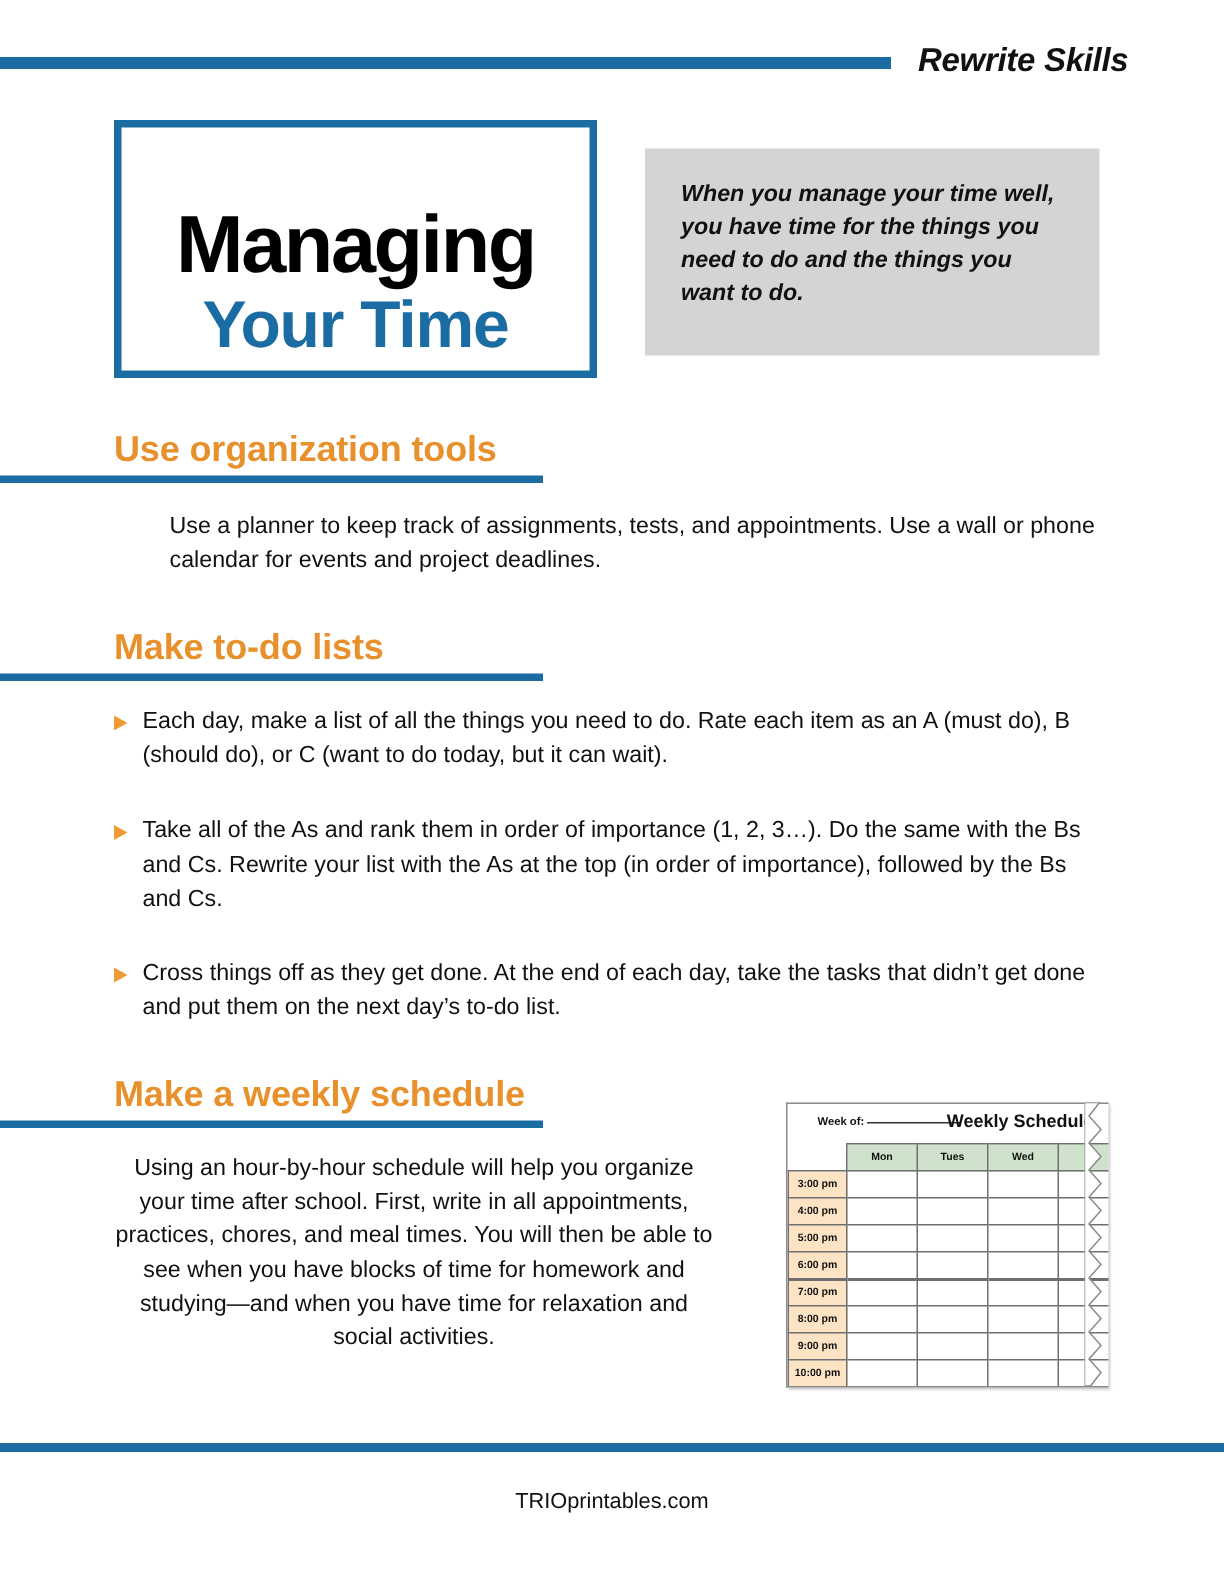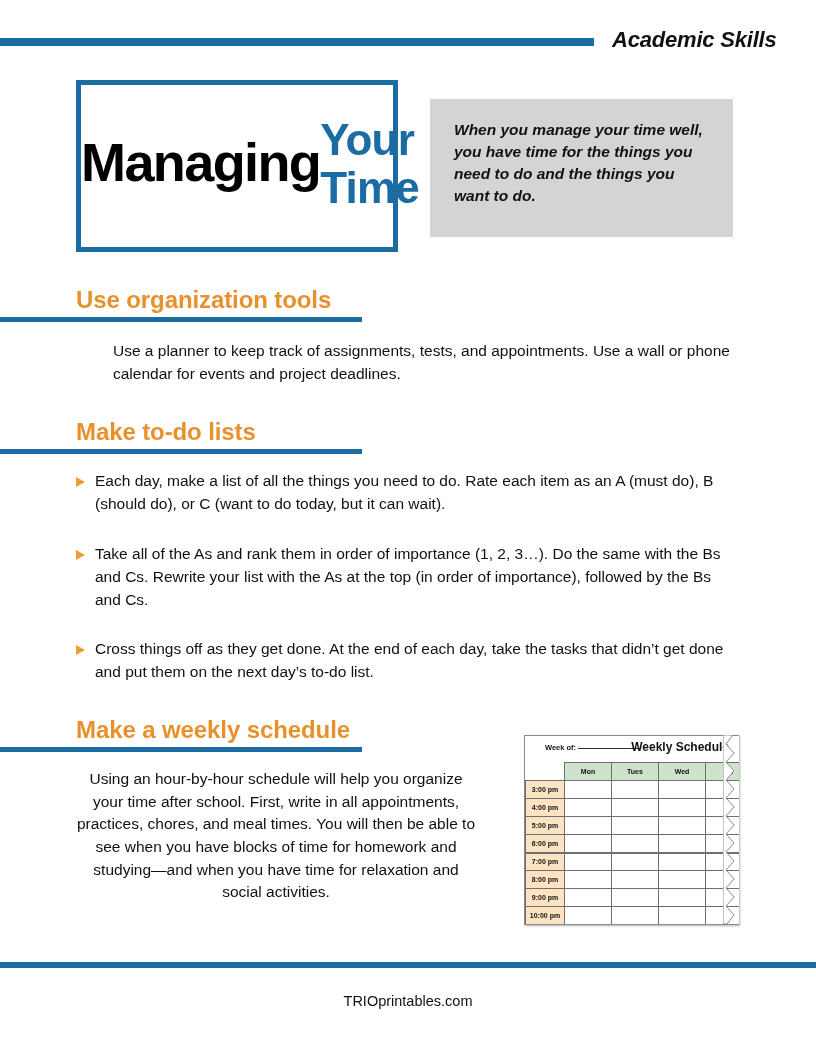--- a/index.html
+++ b/index.html
@@ -39,23 +39,23 @@
   }
 
   
   .title-box {
     position: absolute;
     left: 76px; top: 80px;
     width: 322px; height: 172px;
     border: 5px solid #1B6CA3;
     background: #ffffff;
     display: flex;
-    flex-direction: row;
+    flex-direction: column;
     align-items: center;
-    justify-content: flex-start;
+    justify-content: flex-end;
     padding-bottom: 6px;
   }
   .title-line1 {
     font-size: 54px;
     font-weight: bold;
     color: #000000;
     letter-spacing: -1.6px;
     line-height: 1.02;
   }
   .title-line2 {
@@ -232,21 +232,21 @@
     text-align: center;
     font-size: 14.5px;
     color: #111111;
   }
 </style>
 </head>
 <body>
 
 <div class="header">
   <div class="header-rule"></div>
-  <div class="header-title">Academic Skills</div>
+  <div class="header-title">Rewrite Skills</div>
 </div>
 
 <div class="title-box">
   <div class="title-line1">Managing</div>
   <div class="title-line2">Your Time</div>
 </div>
 
 <div class="quote-box">
   <div class="quote-text">When you manage your time well, you have time for the things you need to do and the things you want to do.</div>
 </div>

